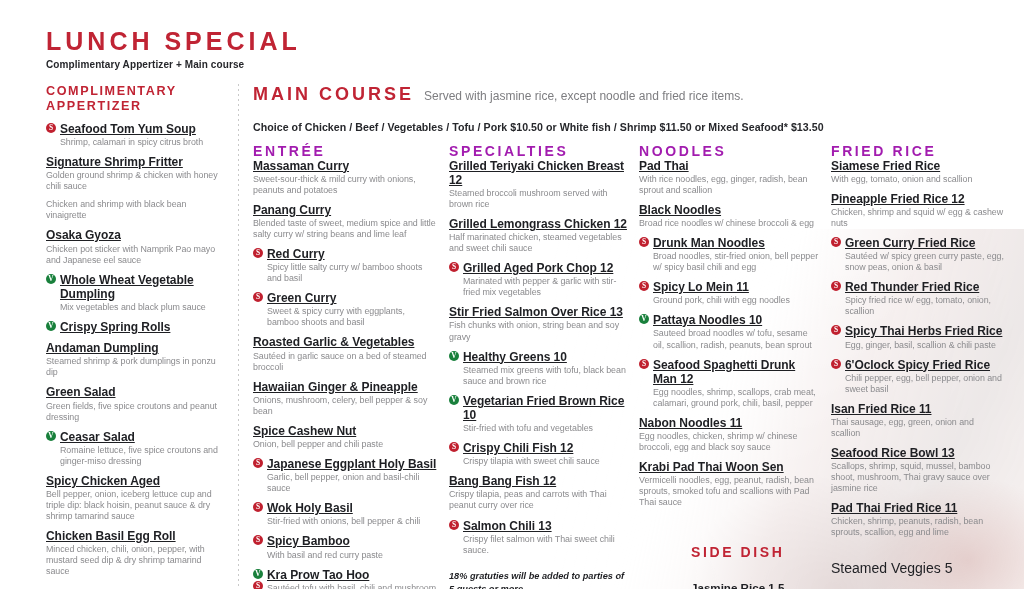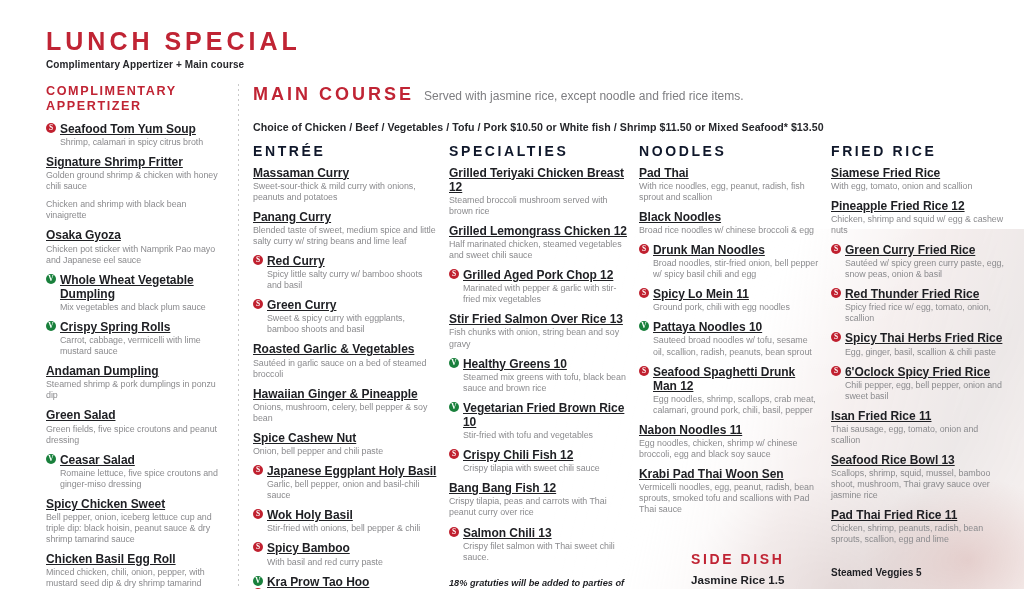--- a/index.html
+++ b/index.html
@@ -124,25 +124,24 @@
   .ccol {
     box-sizing: border-box;
     padding-right: 11px;
   }
   .ccol.c-entree      { width: 196px; flex: 0 0 196px; }
   .ccol.c-special     { width: 190px; flex: 0 0 190px; }
   .ccol.c-noodles     { width: 192px; flex: 0 0 192px; }
   .ccol.c-friedrice   { flex: 1 1 auto; padding-right: 0; }
 
   .col-head {
-    color: #0f172a;
+    color: #a21caf;
     font-weight: bold;
     font-size: 14px;
     letter-spacing: 2.6px;
-    margin-bottom: 7px;
   }
 
   
   .dish {
     position: relative;
     margin-bottom: 7px;
     padding-left: 0;
   }
   .dish.ind { padding-left: 14px; }
   .dish-name {
@@ -193,34 +192,34 @@
   }
   .note-line.first { margin-bottom: 5px; }
 
   
   .side-dish { margin-top: 36px; padding-left: 52px; }
   .side-head {
     color: #c02434;
     font-weight: bold;
     font-size: 14px;
     letter-spacing: 2.6px;
-    margin-bottom: 5px;
+    margin-bottom: 20px;
   }
   .side-item {
     font-size: 11.6px;
     font-weight: bold;
     color: #1e1f23;
     line-height: 1.32;
   }
 
   
   .extras { margin-top: 22px; }
   .extra-name {
-    font-size: 10px;
-    font-weight: bold;
+    font-size: 14px;
+    font-weight: normal;
     color: #1e1f23;
     line-height: 1.2;
   }
   .extra-desc {
     font-size: 8.9px;
     color: #8b8b8e;
     line-height: 1.25;
     margin-top: 14px;
   }
   .extra-block { margin-top: 6px; }
@@ -265,39 +264,38 @@
               <span class="badge v">V</span>
             </span>
             <div class="dish-name">Whole Wheat Vegetable Dumpling</div>
             <div class="dish-desc">Mix vegetables and black plum sauce</div>
           </div>
           <div class="dish ind">
             <span class="badges">
               <span class="badge v">V</span>
             </span>
             <div class="dish-name">Crispy Spring Rolls</div>
-            <div class="dish-desc">Carrot, cabbage, vermicelli with lime mustard sauce</div>
           </div>
           <div class="dish">
             <div class="dish-name">Andaman Dumpling</div>
             <div class="dish-desc">Steamed shrimp &amp; pork dumplings in ponzu dip</div>
           </div>
           <div class="dish">
             <div class="dish-name">Green Salad</div>
             <div class="dish-desc">Green fields, five spice croutons and peanut dressing</div>
           </div>
           <div class="dish ind">
             <span class="badges">
               <span class="badge v">V</span>
             </span>
             <div class="dish-name">Ceasar Salad</div>
             <div class="dish-desc">Romaine lettuce, five spice croutons and ginger-miso dressing</div>
           </div>
           <div class="dish">
-            <div class="dish-name">Spicy Chicken Sweet</div>
+            <div class="dish-name">Spicy Chicken Aged</div>
             <div class="dish-desc">Bell pepper, onion, iceberg lettuce cup and triple dip: black hoisin, peanut sauce &amp; dry shrimp tamarind sauce</div>
           </div>
           <div class="dish">
             <div class="dish-name">Chicken Basil Egg Roll</div>
             <div class="dish-desc">Minced chicken, chili, onion, pepper, with mustard seed dip &amp; dry shrimp tamarind sauce</div>
           </div>
         </div>
 
     </div>
 
@@ -441,21 +439,21 @@
             <div class="note-line first">18% gratuties will be added to parties of 5 guests or more</div>
 
           </div>
         </div>
 
         <div class="ccol c-noodles">
           <div class="col-head">NOODLES</div>
           <div id="noodles-list">
               <div class="dish">
                 <div class="dish-name">Pad Thai</div>
-                <div class="dish-desc">With rice noodles, egg, peanut, radish, fish sprout and scallion</div>
+                <div class="dish-desc">With rice noodles, egg, ginger, radish, bean sprout and scallion</div>
               </div>
               <div class="dish">
                 <div class="dish-name">Black Noodles</div>
                 <div class="dish-desc">Broad rice noodles w/ chinese broccoli &amp; egg</div>
               </div>
               <div class="dish ind">
                 <span class="badges">
                   <span class="badge s">S</span>
                 </span>
                 <div class="dish-name">Drunk Man Noodles</div>
@@ -535,21 +533,21 @@
               </div>
               <div class="dish ind">
                 <span class="badges">
                   <span class="badge s">S</span>
                 </span>
                 <div class="dish-name">6'Oclock Spicy Fried Rice</div>
                 <div class="dish-desc">Chili pepper, egg, bell pepper, onion and sweet basil</div>
               </div>
               <div class="dish">
                 <div class="dish-name">Isan Fried Rice  11</div>
-                <div class="dish-desc">Thai sausage, egg, tomato, onion and scallion</div>
+                <div class="dish-desc">Thai sausage, egg, green, onion and scallion</div>
               </div>
               <div class="dish">
                 <div class="dish-name">Seafood Rice Bowl 13</div>
                 <div class="dish-desc">Scallops, shrimp, squid, mussel, bamboo shoot, mushroom, Thai gravy sauce over jasmine rice</div>
               </div>
               <div class="dish">
                 <div class="dish-name">Pad Thai Fried Rice  11</div>
                 <div class="dish-desc">Chicken, shrimp, peanuts, radish, bean sprouts, scallion, egg and lime</div>
               </div>
             </div>

